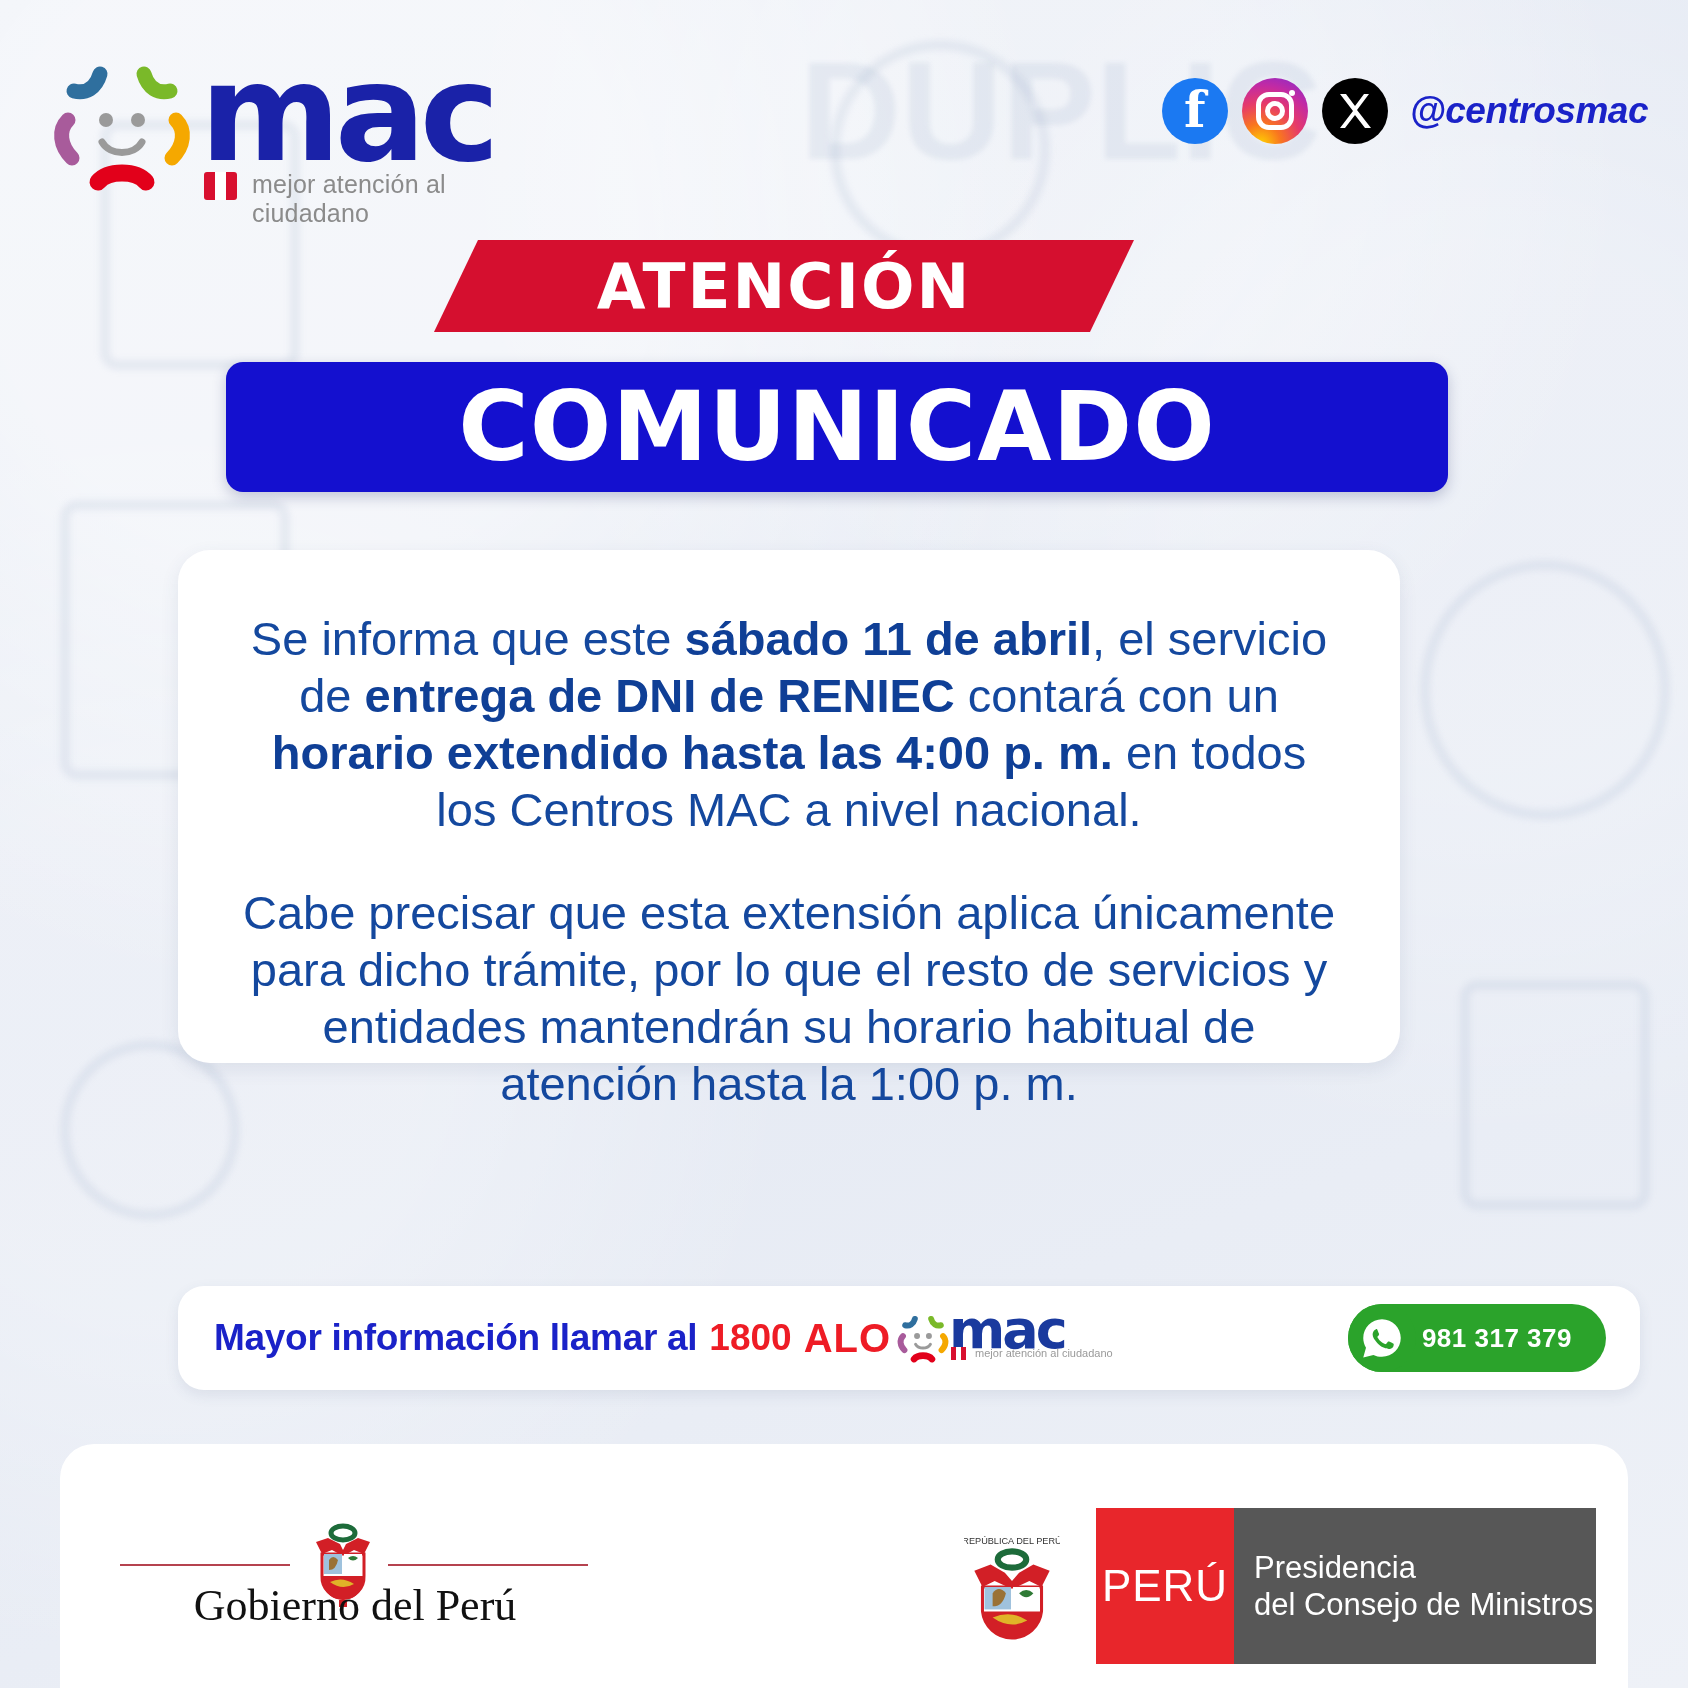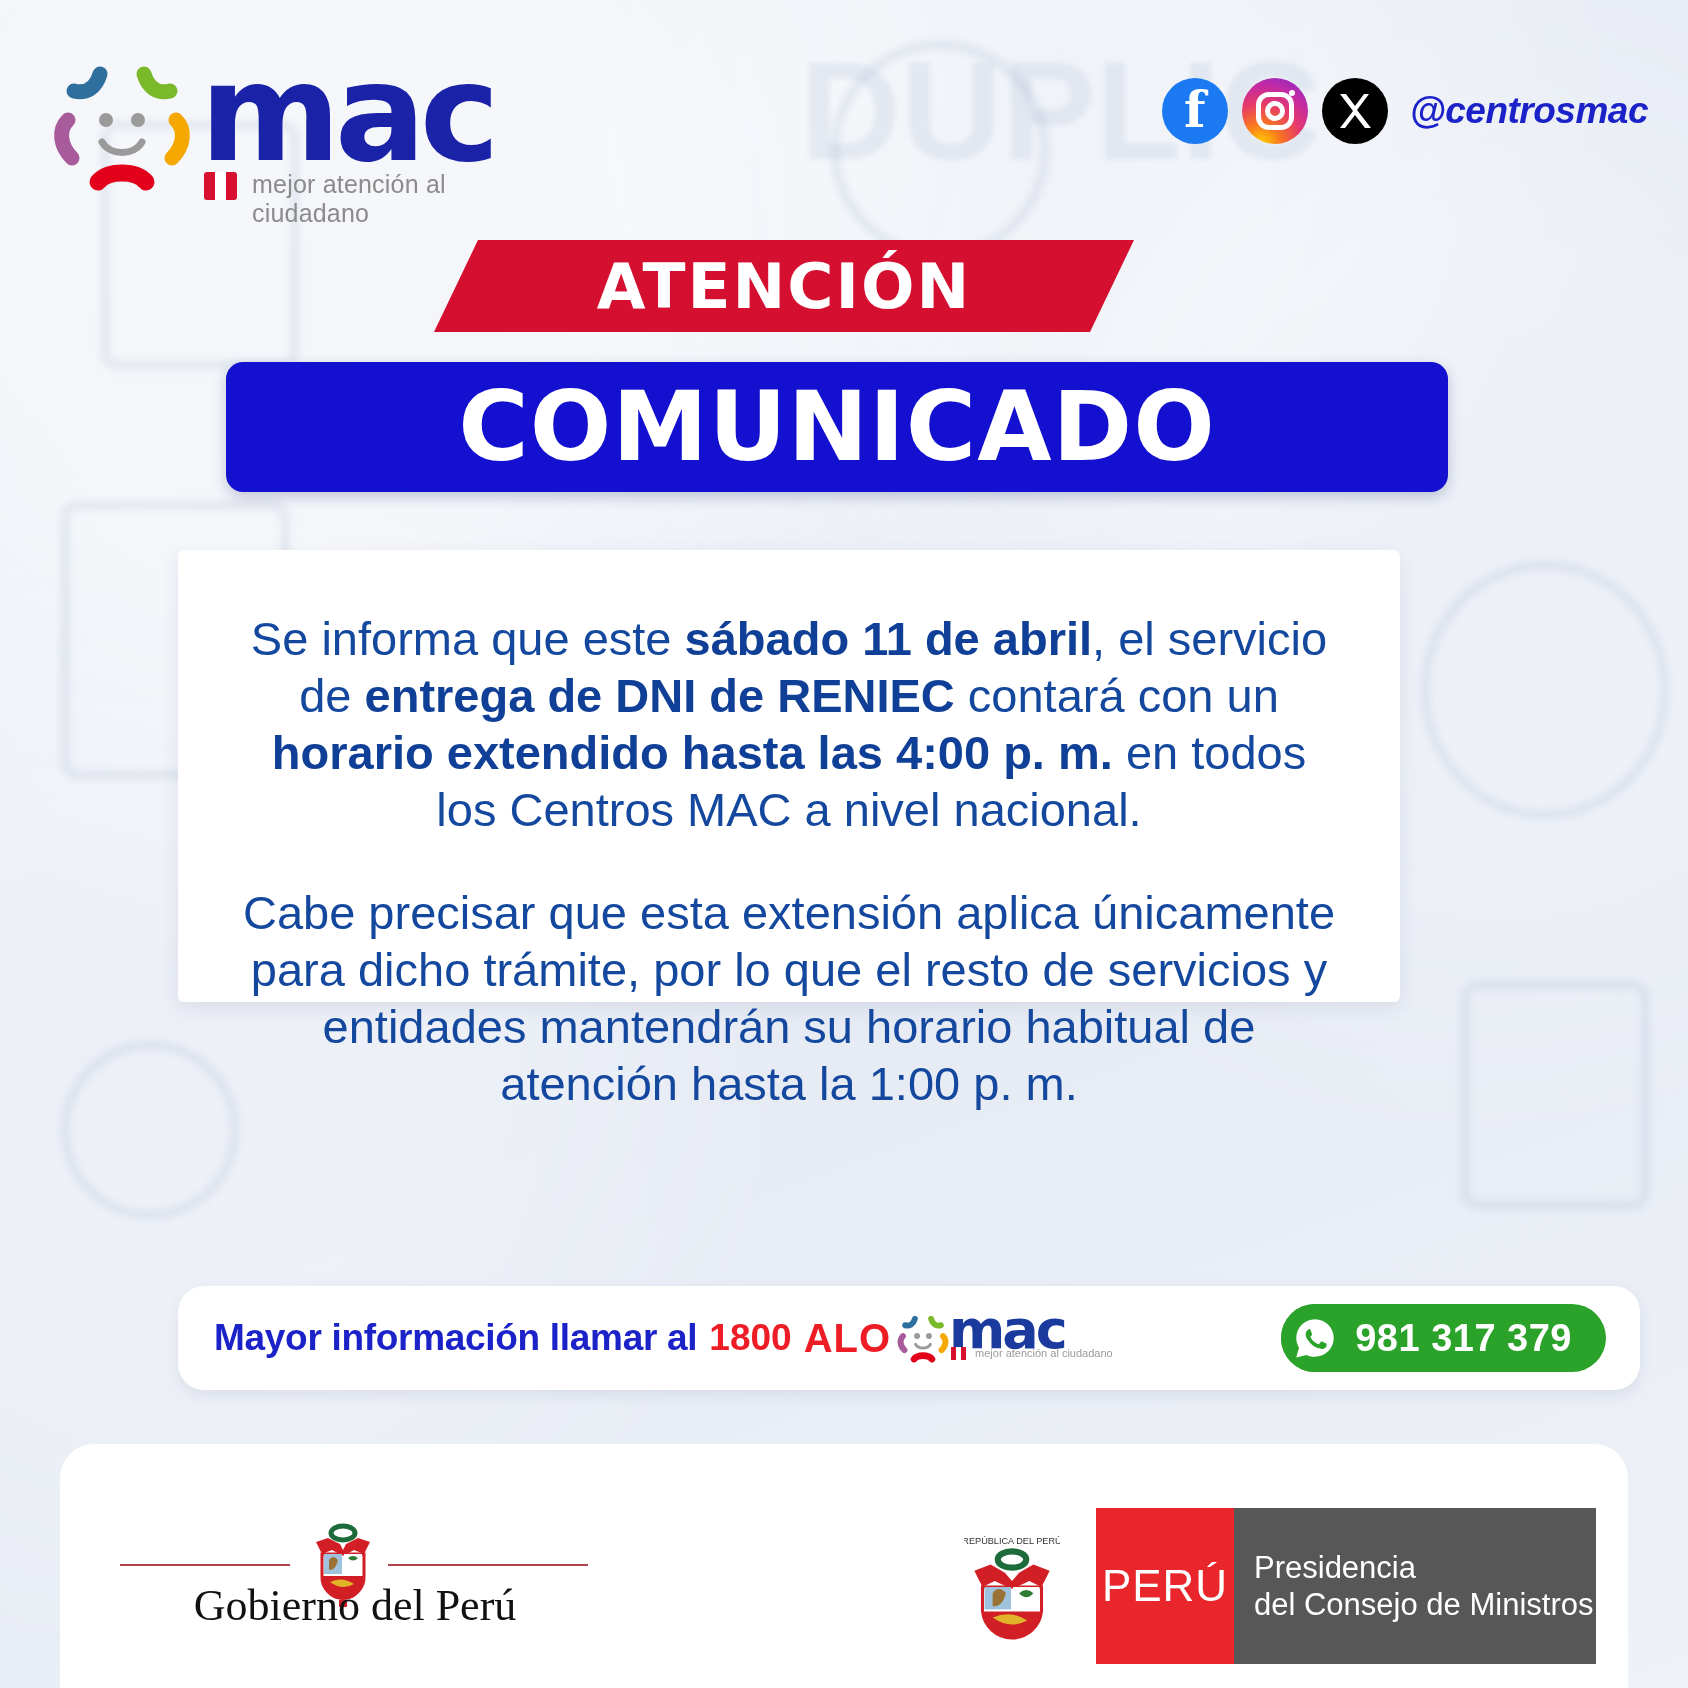--- a/index.html
+++ b/index.html
@@ -62,22 +62,22 @@
     position:absolute;left:178px;top:362px;width:1222px;height:130px;background:#1410cf;
     border-radius:17px;display:flex;align-items:center;justify-content:center;
     box-shadow:0 5px 14px rgba(40,50,110,.25);
     margin-left:48px;
   }
   .comunicado span{color:#fff;font-size:96px;font-weight:800;letter-spacing:1px;
     font-family:"DejaVu Sans", sans-serif;}
 
   
   .card{
-    position:absolute;left:178px;top:550px;width:1222px;height:452px;background:#fff;
-    border-radius:6px;box-shadow:0 6px 18px rgba(60,75,120,.10);
+    position:absolute;left:178px;top:550px;width:1222px;height:513px;background:#fff;
+    border-radius:32px;box-shadow:0 6px 18px rgba(60,75,120,.10);
   }
   .body-text{
     position:absolute;left:62px;right:62px;top:60px;
     text-align:center;color:#14489e;font-size:47px;line-height:57px;
     font-family:"Liberation Sans", sans-serif;
   }
   .body-text b{font-weight:700;color:#0f3f96;}
   .para2{margin-top:46px;}
 
   
@@ -100,21 +100,21 @@
   .mini-flag i:nth-child(1){left:0;background:#d8102f;}
   .mini-flag i:nth-child(2){left:5px;background:#fff;}
   .mini-flag i:nth-child(3){left:10px;background:#d8102f;}
 
   .wa-pill{
     position:absolute;right:34px;top:18px;height:68px;background:#2aa门;
     background:#2ba32b;border-radius:34px;display:flex;align-items:center;padding:0 34px 0 0;
   }
   .wa-ic{width:68px;height:68px;border-radius:50%;background:#2ba32b;position:relative;
      display:flex;align-items:center;justify-content:center;margin-right:6px;}
-  .wa-num{color:#fff;font-size:38px;font-weight:700;letter-spacing:.5px;}
+  .wa-num{color:#fff;font-size:26px;font-weight:700;letter-spacing:.5px;}
 
   
   .footer{
     position:absolute;left:60px;top:1444px;width:1568px;height:244px;background:#fff;
     border-radius:34px 34px 0 0;
   }
   .gob{position:absolute;left:60px;top:70px;width:470px;height:130px;}
   .gob .rule{position:absolute;top:50px;height:2px;background:#b5434f;}
   .gob .rule.l{left:0;width:170px;}
   .gob .rule.r{left:268px;width:200px;}

